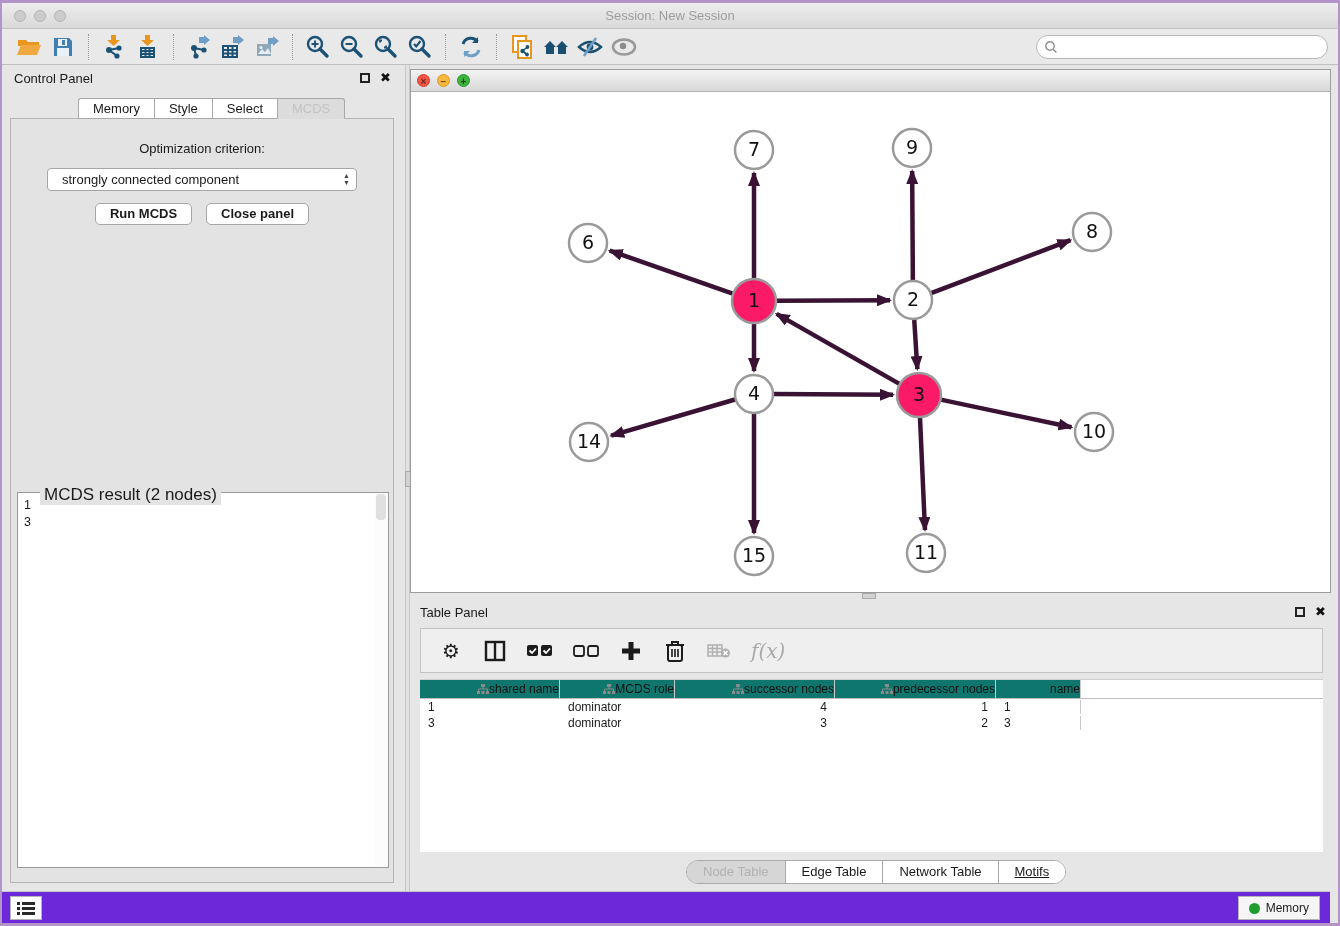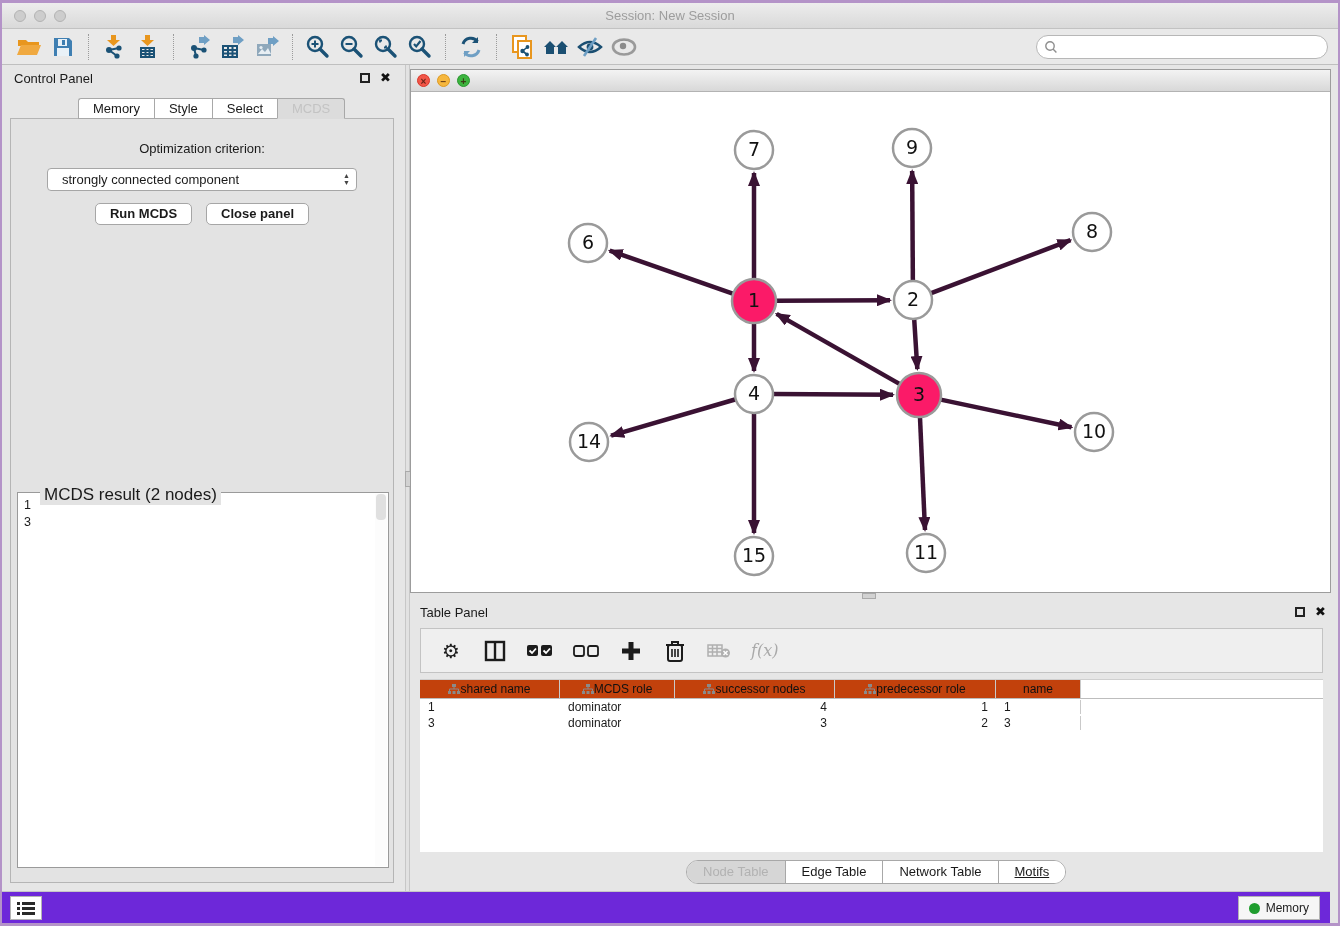--- a/index.html
+++ b/index.html
@@ -63,24 +63,24 @@
   .hsplit { position:absolute; left:0; right:0; top:528px; height:6px; }
   .hgrip { position:absolute; left:452px; top:0; width:14px; height:6px; background:#d2d2d2; border:1px solid #aaa; }
 
   
   .table-panel { position:absolute; left:0; right:0; top:534px; bottom:0; }
   .tp-header { position:relative; height:24px; padding:6px 0 0 10px; }
   .tp-icons { position:absolute; right:12px; top:7px; display:flex; gap:10px; align-items:center; }
   .tp-toolbar { position:absolute; left:10px; right:15px; top:29px; height:45px; background:#efefef; border:1px solid #c3c3c3; display:flex; align-items:center; gap:20px; padding-left:18px; }
   .tpt-btn { display:flex; align-items:center; justify-content:center; min-width:24px; height:30px; }
   .gear-glyph { font-size:20px; color:#1c1c1c; font-family:"DejaVu Sans",sans-serif; }
-  .fx { font-family:"DejaVu Serif",serif; font-style:italic; font-size:16px; color:#a9a9a9; }
+  .fx { font-family:"DejaVu Serif",serif; font-style:italic; font-size:20px; color:#a9a9a9; }
   .tbl { position:absolute; left:10px; right:15px; top:80px; bottom:39px; background:#fff; border-top:1px solid #cfcfcf; }
   .tbl-head { display:flex; height:19px; border-bottom:1px solid #bdbdbd; font-size:12px; }
-  .th { background:#c2410c; border-right:1px solid #c9c9c9; display:flex; align-items:center; justify-content:center; position:relative; }
+  .th { background:#0f766e; border-right:1px solid #c9c9c9; display:flex; align-items:center; justify-content:flex-end; position:relative; }
   .th .lbl { color:#111; }
   .tbl-row { display:flex; height:16px; font-size:12px; align-items:center; }
   .td { padding:0 8px; overflow:hidden; white-space:nowrap; }
   .ta-r { text-align:right; }
   .c0{width:140px;} .c1{width:115px;} .c2{width:160px;} .c3{width:161px;} .c4{width:85px; border-right:1px solid #c9c9c9;}
   .tp-tabs { position:absolute; left:276px; bottom:7px; display:flex; border:1px solid #a8a8a8; border-radius:12px; overflow:hidden; background:#fff; }
   .tp-tab { height:22px; padding:3px 16px 0; border-right:1px solid #a8a8a8; background:#fff; }
   .tp-tab:last-child { border-right:none;text-decoration:underline; }
   .tp-tab.active { background:#d6d6d6; color:#b2b2b2; }
 
@@ -522,21 +522,21 @@
             <div class="th c3">
                 <svg width="12" height="11" viewBox="0 0 12 11">
                   <g fill="#8a8a8a">
                     <rect x="4" y="0" width="4" height="3"></rect>
                     <rect x="0" y="7" width="3" height="3"></rect>
                     <rect x="4.5" y="7" width="3" height="3"></rect>
                     <rect x="9" y="7" width="3" height="3"></rect>
                   </g>
                   <path d="M6 3v2M1.5 7V5h9v2" stroke="#8a8a8a" fill="none"></path>
                 </svg>
-                <span class="lbl">predecessor role</span>
+                <span class="lbl">predecessor nodes</span>
               </div>
             <div class="th c4">
                 <span class="lbl">name</span>
               </div>
           </div>
           <div class="tbl-row">
             <div class="td c0">1</div>
             <div class="td c1">dominator</div>
             <div class="td c2 ta-r">4</div>
             <div class="td c3 ta-r">1</div>

